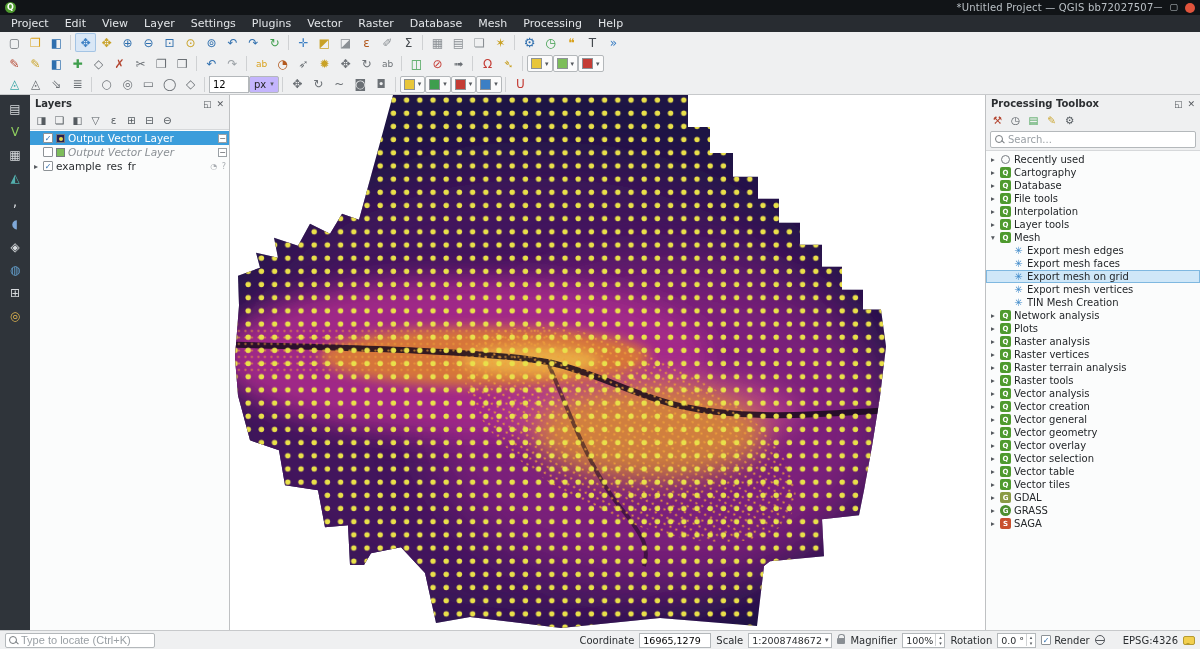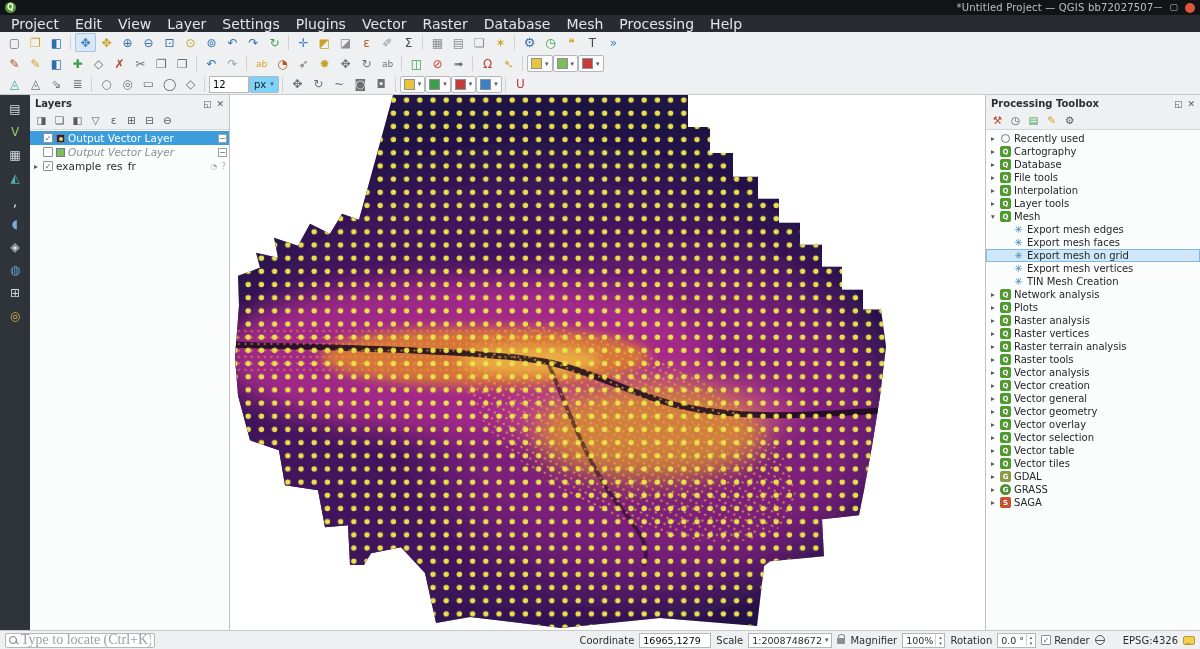--- a/index.html
+++ b/index.html
@@ -8,30 +8,30 @@
 .app{width:1200px;height:649px;display:flex;flex-direction:column}
 
 .titlebar{height:15px;background:#111417;color:#bac0c5;display:flex;align-items:center;padding:0 5px;flex:0 0 15px}
 .qlogo{width:11px;height:11px;background:#4e9a2e;border-radius:50%;color:#fff;font-size:8px;font-weight:bold;display:flex;align-items:center;justify-content:center;margin-right:6px}
 .title{flex:1;text-align:right;font-size:10px;letter-spacing:.2px;white-space:nowrap}
 .winbtns{display:flex;align-items:center;gap:7px}
 .winbtn{font-size:9px;color:#bac0c5;line-height:1}
 .closebtn{width:10px;height:10px;border-radius:50%;background:#e0543c}
 
 .menubar{height:17px;background:#282c31;display:flex;align-items:center;padding:0 3px;flex:0 0 17px}
-.mi{color:#e2e5e8;font-size:14px;padding:1px 8px;border-radius:2px;white-space:nowrap}
+.mi{color:#e2e5e8;font-size:11px;padding:1px 8px;border-radius:2px;white-space:nowrap}
 
 .trow{height:21px;display:flex;align-items:center;padding:0 4px;flex:0 0 21px;background:#eff0f1}
 #trow3{border-bottom:1px solid #c7c9cb}
 .ticon{width:21px;height:19px;display:flex;align-items:center;justify-content:center;font-size:12px;border-radius:2px;flex:0 0 21px;cursor:default}
 .ticon.active{background:#d9e7f6;box-shadow:inset 0 0 0 1px #a4c4e4}
 .tsep{width:8px;height:15px;position:relative;flex:0 0 8px}
 .tsep::after{content:"";position:absolute;left:3px;top:0;bottom:0;width:1px;background:#cfd1d3}
 .tinput{height:17px;border:1px solid #b4b8bb;background:#fff;font-size:10px;padding:0 3px;font-family:inherit}
-.tcombo{height:17px;border:1px solid #b4b8bb;background:#7dd3fc;font-size:10px;display:flex;align-items:center;gap:4px;padding:0 4px;border-radius:2px}
+.tcombo{height:17px;border:1px solid #b4b8bb;background:#c4b5fd;font-size:10px;display:flex;align-items:center;gap:4px;padding:0 4px;border-radius:2px}
 .tcolorbtn{height:17px;border:1px solid #b4b8bb;background:#fbfbfb;display:flex;align-items:center;gap:3px;padding:0 3px;border-radius:2px}
 .tcolorbtn .sw{width:11px;height:11px;border:1px solid #8d9296}
 .dd{font-size:7px;color:#55595e}
 
 .main{flex:1;display:flex;min-height:0}
 .leftbar{flex:0 0 30px;background:#2f343a;display:flex;flex-direction:column;align-items:center;padding-top:5px;gap:5px}
 .licon{width:20px;height:18px;display:flex;align-items:center;justify-content:center;font-size:12px}
 .layers-panel{flex:0 0 200px;background:#eff0f1;border-right:1px solid #bfc1c3;display:flex;flex-direction:column;min-width:0}
 .panel-header{height:16px;display:flex;align-items:center;padding:0 5px;flex:0 0 16px}
 .ph-title{font-size:10px;font-weight:bold;color:#2b2e31;flex:1;white-space:nowrap}
@@ -66,21 +66,21 @@
 .icn-clock{border:1.5px solid #767b80;border-radius:50%;width:9px;height:9px;flex:0 0 9px;margin:0 1px}
 .icn-q{background:#4e9a2e;color:#fff;border-radius:2px;font-size:7px;font-weight:bold}
 .icn-alg{color:#3b87c8;font-size:10px}
 .icn-gdal{background:#8a9a45;color:#fff;border-radius:2px;font-size:7px;font-weight:bold}
 .icn-grass{background:#4c8f2f;color:#fff;border-radius:50%;font-size:7px;font-weight:bold}
 .icn-saga{background:#c8502e;color:#fff;border-radius:2px;font-size:7px;font-weight:bold}
 .tlabel{overflow:hidden}
 
 .statusbar{height:19px;flex:0 0 19px;background:#eff0f1;border-top:1px solid #c7c9cb;display:flex;align-items:center;gap:5px;padding:0 5px;font-size:10px;color:#2b2e31}
 .locate{width:150px;height:15px;border:1px solid #b4b8bb;background:#fff;border-radius:2px;display:flex;align-items:center;gap:3px;padding:0 3px}
-.locate input{border:none;outline:none;flex:1;font-size:14px;font-family:Liberation Serif, serif;background:transparent;min-width:0}
+.locate input{border:none;outline:none;flex:1;font-size:11px;font-family:Liberation Sans, sans-serif;background:transparent;min-width:0}
 .locate input::placeholder{color:#9aa0a5}
 .sb-flex{flex:1}
 .sb-label{white-space:nowrap}
 .sb-input{height:15px;border:1px solid #b4b8bb;background:#fff;font-size:9.5px;padding:0 3px;font-family:inherit}
 .w72{width:72px}
 .sb-combo{height:15px;border:1px solid #b4b8bb;background:#fff;display:flex;align-items:center;gap:3px;padding:0 3px;font-size:9.5px;white-space:nowrap}
 .sb-spin{height:15px;border:1px solid #b4b8bb;background:#fff;display:flex;align-items:center;gap:2px;padding:0 0 0 3px;font-size:9.5px;white-space:nowrap}
 .spinner{display:flex;flex-direction:column;width:9px;border-left:1px solid #d0d2d4}
 .spinner i{font-style:normal;font-size:5px;line-height:6px;text-align:center;color:#55595e}
 .sb-check{display:flex;align-items:center;gap:3px}
@@ -345,20 +345,24 @@
         <span class="ph-title">Processing Toolbox</span>
         <span class="ph-icons" id="toolbox-hicons"><span class="hicon">◱</span><span class="hicon">✕</span></span>
       </div>
       <div class="ptoolbar" id="toolbox-toolbar">
           <span class="ticon" style="color: rgb(179, 67, 46);">⚒</span>
           <span class="ticon" style="color: rgb(85, 91, 96);">◷</span>
           <span class="ticon" style="color: rgb(63, 158, 77);">▤</span>
           <span class="ticon" style="color: rgb(201, 162, 39);">✎</span>
           <span class="ticon" style="color: rgb(85, 91, 96);">⚙</span>
         </div>
+      <div class="searchbox">
+        <span class="mag"></span>
+        <input placeholder="Search..." style="">
+      </div>
       <div class="toolbox-tree" id="toolbox-tree">
           <div class="trw" style="padding-left: 3px;">
             <span class="tarrow">▸</span>
             <span class="ticn icn-clock"></span>
             <span class="tlabel">Recently used</span>
           </div>
           <div class="trw" style="padding-left: 3px;">
             <span class="tarrow">▸</span>
             <span class="ticn icn-q">Q</span>
             <span class="tlabel">Cartography</span>

